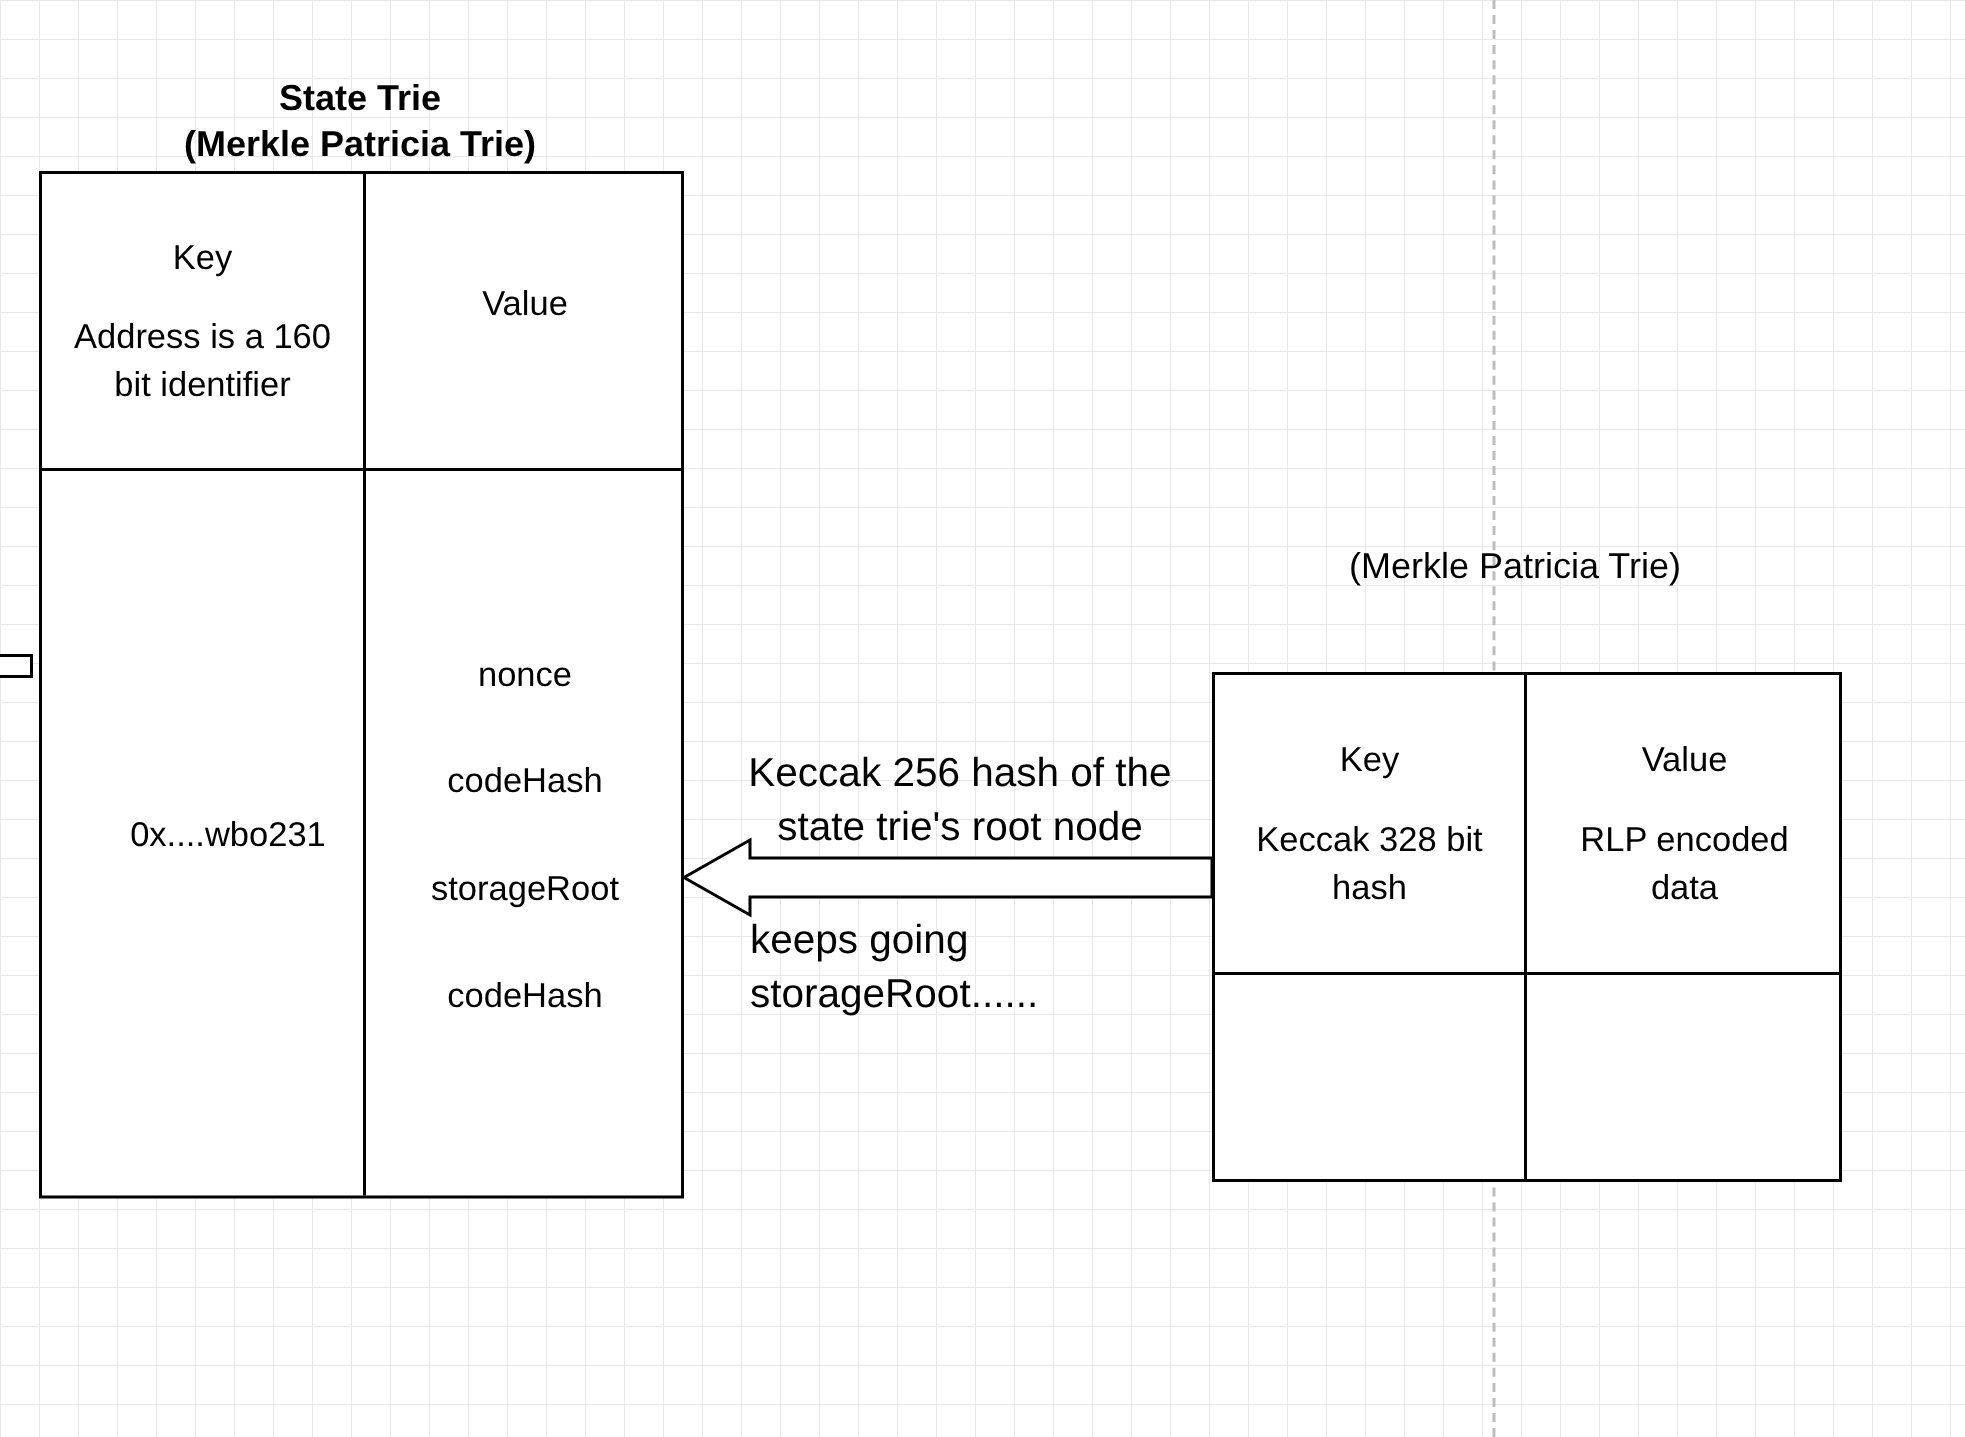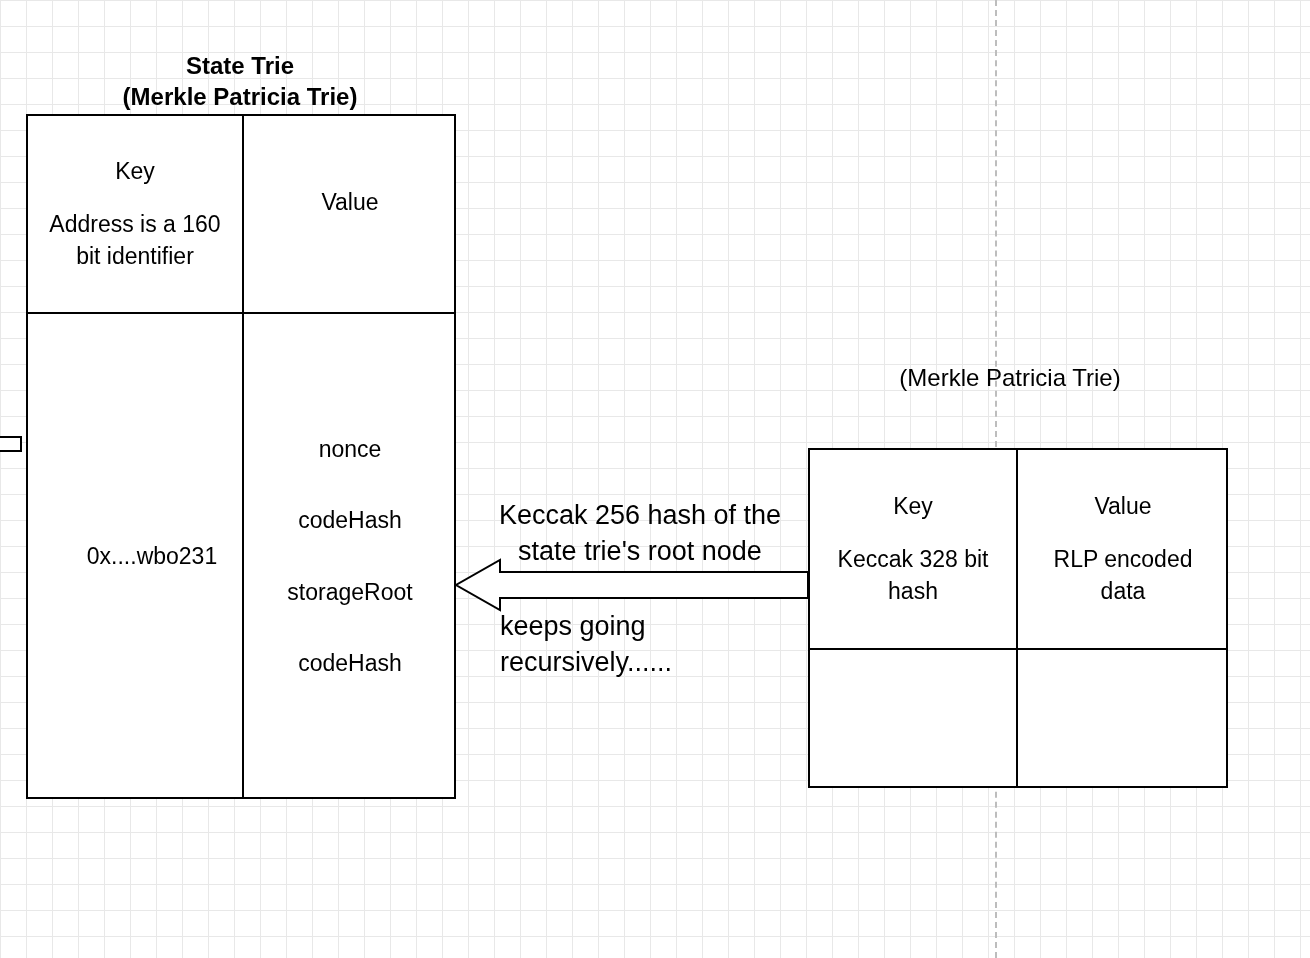--- a/index.html
+++ b/index.html
@@ -157,15 +157,15 @@
 
     <div class="cell" style="left:0; top:200px; width:206px; height:138px;"></div>
     <div class="cell" style="left:208px; top:200px; width:210px; height:138px;"></div>
   </div>
 
   <svg class="arrow" style="left:456px; top:560px; width:352px; height:50px;">
     <path d="M 352 12 L 44 12 L 44 0 L 0 25 L 44 50 L 44 38 L 352 38 Z" fill="#ffffff" stroke="#000000" stroke-width="2"></path>
   </svg>
 
   <div class="arrow-label" style="left:490px; top:497px; width:300px;">Keccak 256 hash of the state trie's root node</div>
-  <div class="arrow-label" style="left:500px; top:608px; width:310px; text-align:left;">keeps going recursively......</div>
+  <div class="arrow-label" style="left:500px; top:608px; width:310px; text-align:left;">keeps going storageRoot......</div>
 
 </div>
 
 </body></html>

